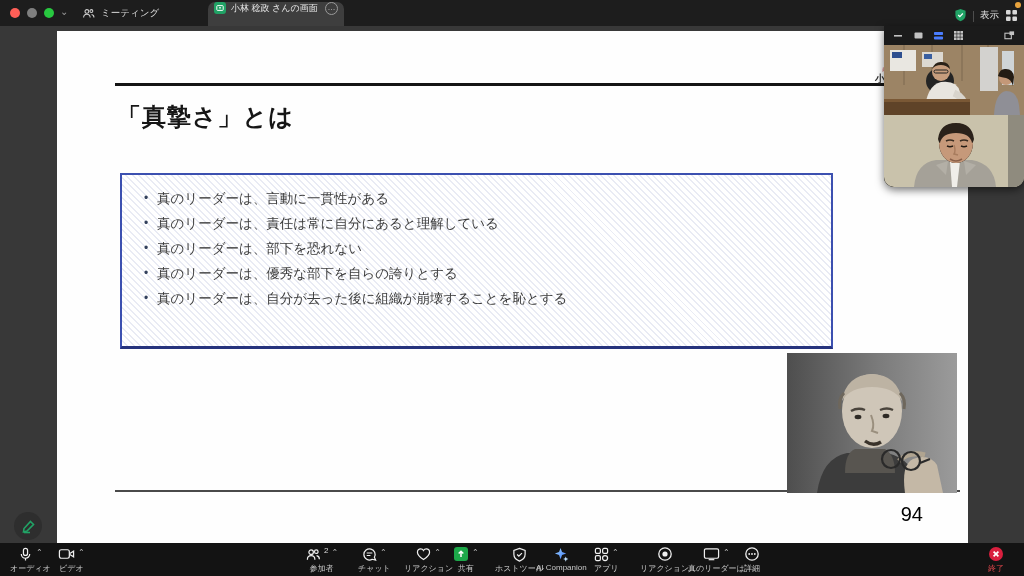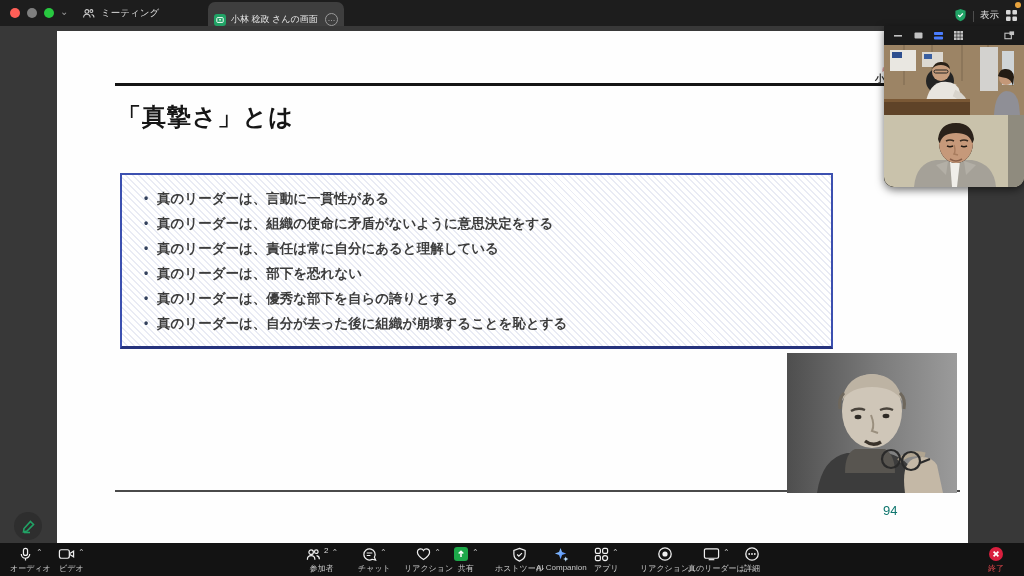--- a/index.html
+++ b/index.html
@@ -8,46 +8,46 @@
   .screen { position:relative; width:1024px; height:576px; background:#383838; overflow:hidden; }
 
   
   .titlebar { position:absolute; left:0; top:0; width:1024px; height:26px; background:#1d1d1d; z-index:30; }
   .traffic { position:absolute; top:8px; width:10px; height:10px; border-radius:50%; }
   .t-red { left:10px; background:#ff5f57; }
   .t-mid { left:27px; background:#7f7f7f; }
   .t-grn { left:44px; background:#28c840; }
   .tb-chevron { position:absolute; left:60px; top:6px; color:#9a9a9a; font-size:10px; }
   .meeting-tab { position:absolute; left:82px; top:3px; height:20px; display:flex; align-items:center; gap:6px; color:#d6d6d6; font-size:9.5px; }
-  .screen-tab { position:absolute; left:208px; top:2px; width:136px; height:24px; background:#3e3e3e; border-radius:7px 7px 0 0; display:flex; align-items:flex-end; gap:5px; padding:0 6px; color:#eaeaea; font-size:9px; }
+  .screen-tab { position:absolute; left:208px; top:2px; width:136px; height:24px; background:#3e3e3e; border-radius:7px 7px 0 0; display:flex; align-items:flex-start; gap:5px; padding:0 6px; color:#eaeaea; font-size:9px; }
   .share-chip { width:12px; height:12px; border-radius:3px; background:#21a366; display:flex; align-items:center; justify-content:center; flex:0 0 auto; }
   .share-chip svg { width:8px; height:8px; }
   .screen-tab .tab-label { white-space:nowrap; overflow:hidden; flex:1 1 auto; }
   .ellipsis-circ { width:13px; height:13px; border:1px solid #9a9a9a; border-radius:50%; color:#cfcfcf; font-size:8px; line-height:10px; text-align:center; flex:0 0 auto; }
   .titlebar-right { position:absolute; right:6px; top:4px; height:18px; display:flex; align-items:flex-end; gap:6px; }
   .shield-ok { width:13px; height:14px; }
   .tb-divider { width:1px; height:11px; background:#4d4d4d; }
   .view-label { color:#e3e3e3; font-size:9.5px; }
   .view-grid { width:13px; height:13px; }
   .orange-dot { position:absolute; right:3px; top:2px; width:6px; height:6px; border-radius:50%; background:#e8a33d; }
 
   
   .slide { position:absolute; left:57px; top:31px; width:911px; height:512px; background:#fefefe; z-index:5; }
   .slide-topline { position:absolute; left:58px; top:52px; width:826px; height:3px; background:#141414; }
   .slide-title { position:absolute; left:60px; top:70px; font-size:24px; font-weight:600; color:#161616; letter-spacing:1px; }
   .quote-box { position:absolute; left:63px; top:142px; width:713px; height:176px;
     border:2px solid #3c50b0; border-bottom:3px solid #26337d;
     background:repeating-linear-gradient(45deg,#ffffff 0 3.2px,#e9ebf4 3.2px 4.6px);
     padding:11px 10px 0 22px; }
-  .quote-box ul { list-style:none;font-weight:bold; }
+  .quote-box ul { list-style:none; }
   .quote-box li { position:relative; height:25px; line-height:25px; font-size:13.5px; color:#3d3d3d; padding-left:13px; white-space:nowrap; }
   .quote-box li::before { content:"•"; position:absolute; left:0; top:0; color:#33415c; font-size:12px; }
   .footer-line { position:absolute; left:58px; top:459px; width:845px; height:2px; background:#4a4a4a; }
   .speaker-photo { position:absolute; left:730px; top:322px; width:170px; height:140px; z-index:6; overflow:hidden; }
-  .page-number { position:absolute; left:826px; top:472px; width:40px; text-align:left; font-size:13px; color:#0f766e; }
+  .page-number { position:absolute; left:826px; top:472px; width:40px; text-align:right; font-size:20px; color:#000000; }
   .slide-logo { position:absolute; left:800px; top:8px; width:80px; height:52px; text-align:center; overflow:hidden; }
   .logo-house { width:26px; height:24px; margin:0 auto; }
   .logo-tagline { font-size:4.5px; color:#c03030; letter-spacing:.5px; white-space:nowrap; }
   .logo-company { font-size:10px; color:#333; font-weight:600; letter-spacing:1px; white-space:nowrap; }
 
   
   .video-panel { position:absolute; left:884px; top:26px; width:140px; height:161px; background:#161616; z-index:40; border-radius:0 0 10px 10px; box-shadow:0 3px 9px rgba(0,0,0,.55); overflow:hidden; }
   .panel-toolbar { height:19px; display:flex; align-items:center; gap:9px; padding:0 9px; background:#1b1b1b; }
   .pt-ico { width:11px; height:11px; display:block; }
   .pt-right { margin-left:auto; }
@@ -123,21 +123,20 @@
     <span class="orange-dot"></span>
   </div>
 
   <div class="slide">
     <div class="slide-topline"></div>
     <div class="slide-title">「真摯さ」とは</div>
 
     <div class="quote-box">
       <ul>
         <li>真のリーダーは、言動に一貫性がある</li>
-        <li>真のリーダーは、組織の使命に矛盾がないように意思決定をする</li>
         <li>真のリーダーは、責任は常に自分にあると理解している</li>
         <li>真のリーダーは、部下を恐れない</li>
         <li>真のリーダーは、優秀な部下を自らの誇りとする</li>
         <li>真のリーダーは、自分が去った後に組織が崩壊することを恥とする</li>
       </ul>
     </div>
 
     <div class="footer-line"></div>
 
     <div class="speaker-photo">

